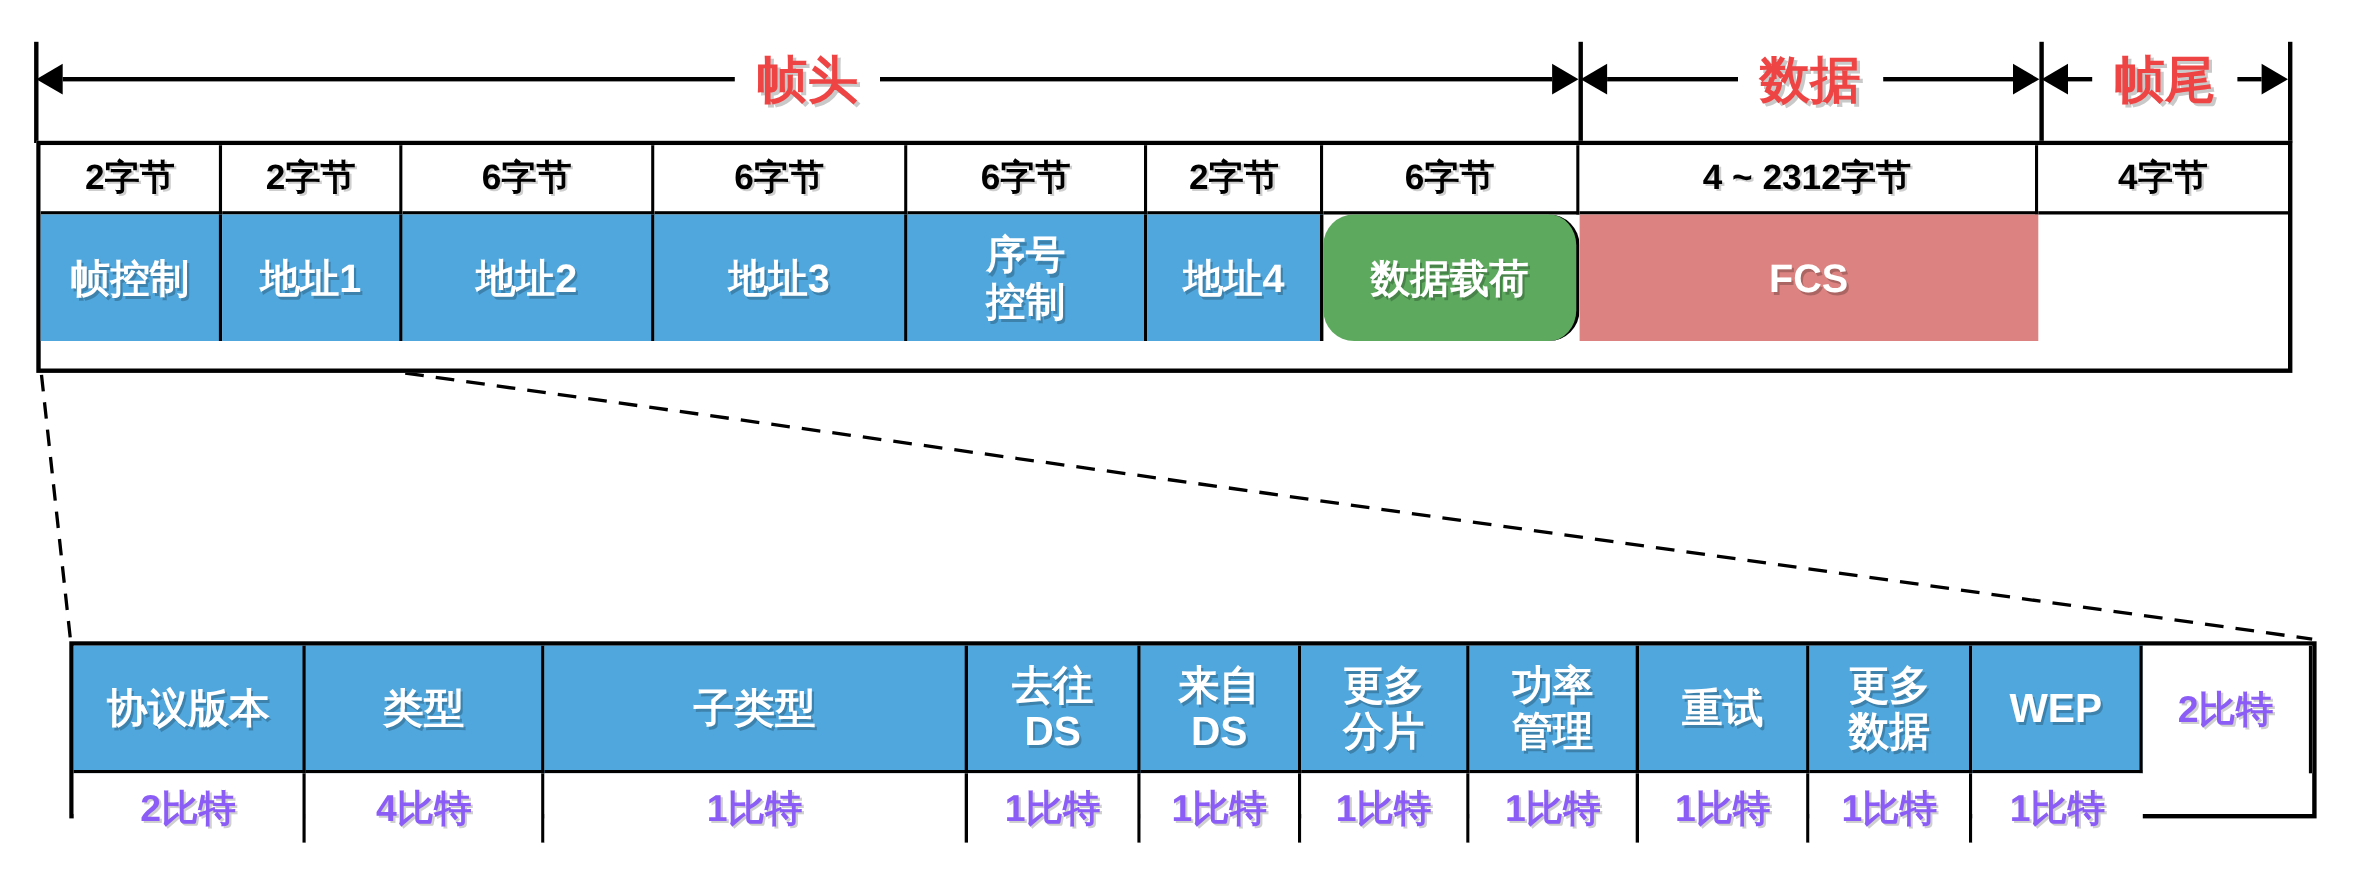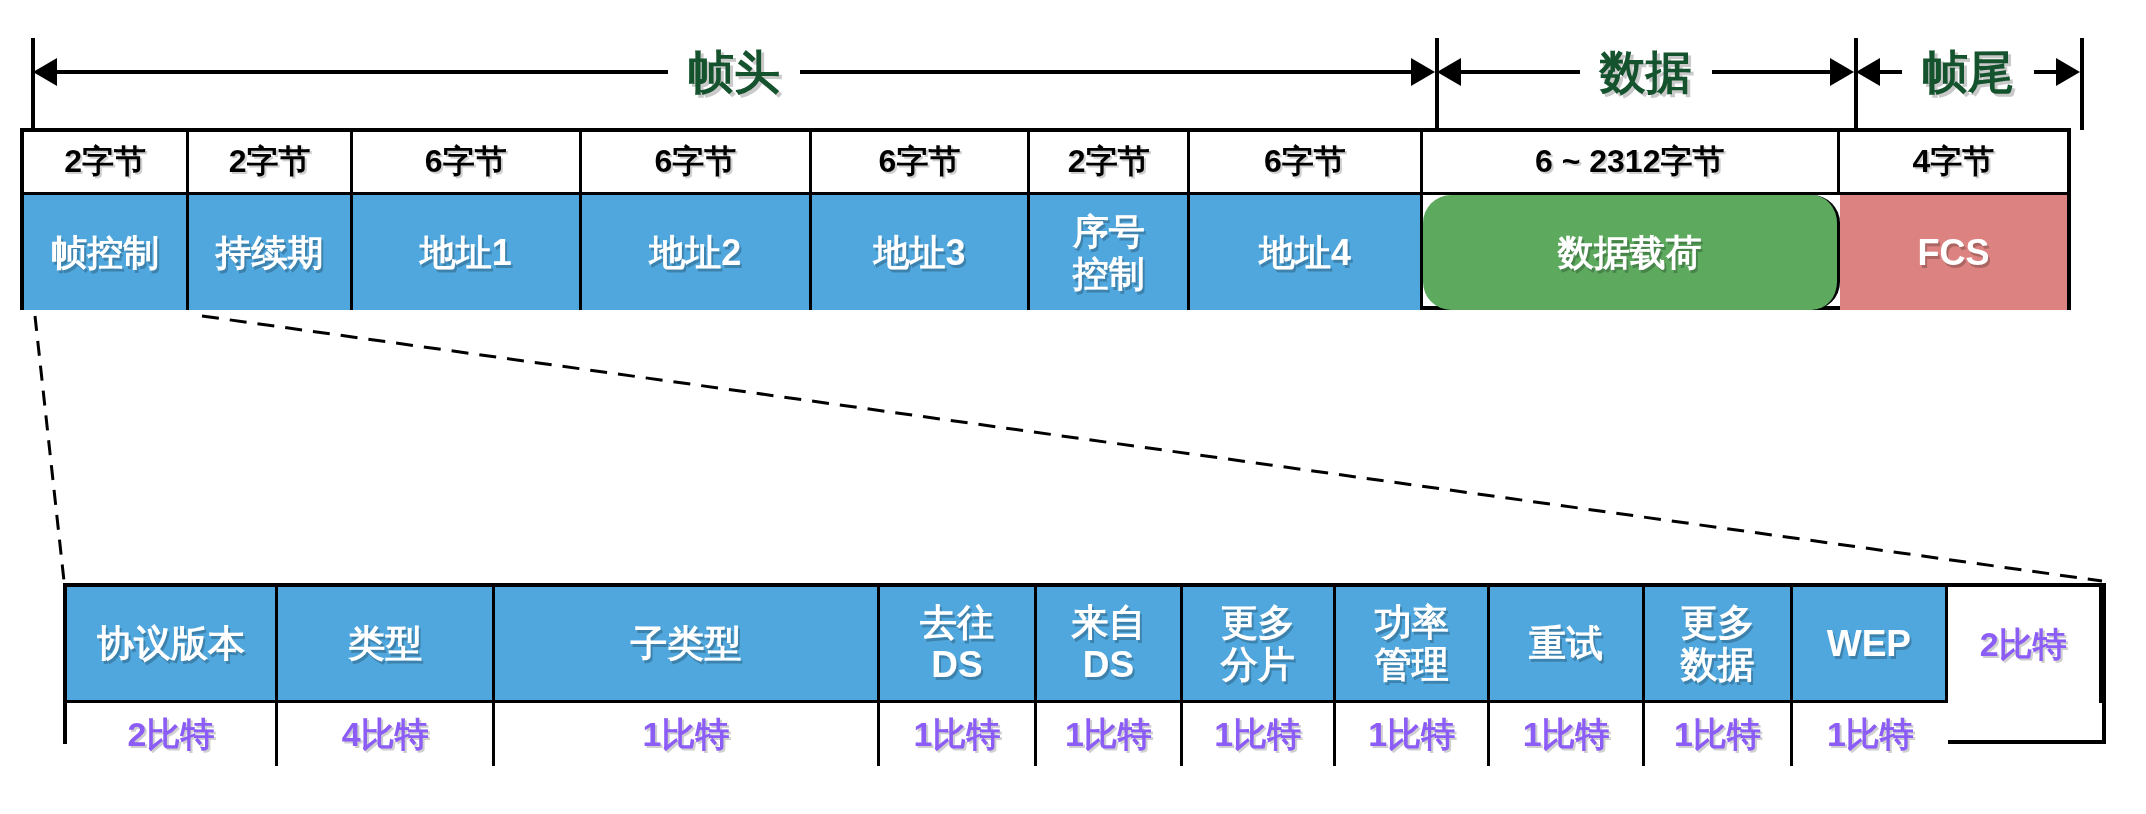--- a/index.html
+++ b/index.html
@@ -16,36 +16,36 @@
   }
   .seg{
     position:absolute;top:50px;height:44px;
     display:flex;align-items:center;
   }
   .hline{flex:1;height:4px;background:#000;}
   .ah{width:0;height:0;border-top:14px solid transparent;border-bottom:14px solid transparent;}
   .ah.left{border-right:24px solid #000;}
   .ah.right{border-left:24px solid #000;}
   .seg-label{
-    padding:0 20px;font-size:46px;font-weight:bold;color:#14532d;
+    padding:0 20px;font-size:46px;font-weight:bold;color:#ef4444;
     white-space:nowrap;text-shadow:3px 3px 0 #c9c9c9;line-height:1;
   }
   
   .gridtable{
     position:absolute;box-sizing:border-box;border:4px solid #000;
     display:grid;background:#fff;
   }
   .gridtable .cell{
     box-sizing:border-box;display:flex;align-items:center;justify-content:center;
     border-right:3px solid #000;text-align:center;
   }
   .gridtable .cell.nb{border-right:none;}
   
   #frame-table{
-    left:20px;top:128px;width:2051px;height:182px;
+    left:33px;top:128px;width:2051px;height:211px;
     grid-template-columns:166fr 164fr 230fr 231fr 219fr 161fr 233fr 419fr 228fr;
     grid-template-rows:63px 115px;
   }
   .size-cell{
     font-size:32px;font-weight:bold;color:#000;background:#fff;
     border-bottom:3px solid #000;text-shadow:2px 2px 0 #cfcfcf;
   }
   .field-cell{
     font-size:36px;font-weight:bold;color:#fff;
     white-space:pre-line;line-height:1.15;
@@ -112,25 +112,24 @@
 
   <div id="frame-table" class="gridtable">
 
     <div class="cell size-cell">2字节</div>
     <div class="cell size-cell">2字节</div>
     <div class="cell size-cell">6字节</div>
     <div class="cell size-cell">6字节</div>
     <div class="cell size-cell">6字节</div>
     <div class="cell size-cell">2字节</div>
     <div class="cell size-cell">6字节</div>
-    <div class="cell size-cell">6 ~ 2312字节</div>
+    <div class="cell size-cell">4 ~ 2312字节</div>
     <div class="cell size-cell nb">4字节</div>
 
     <div class="cell field-cell bg-blue">帧控制</div>
-    <div class="cell field-cell bg-blue">持续期</div>
     <div class="cell field-cell bg-blue">地址1</div>
     <div class="cell field-cell bg-blue">地址2</div>
     <div class="cell field-cell bg-blue">地址3</div>
     <div class="cell field-cell bg-blue">序号
 控制</div>
     <div class="cell field-cell bg-blue">地址4</div>
     <div class="cell field-cell bg-green">数据载荷</div>
     <div class="cell field-cell bg-red nb">FCS</div>
   </div>
 

